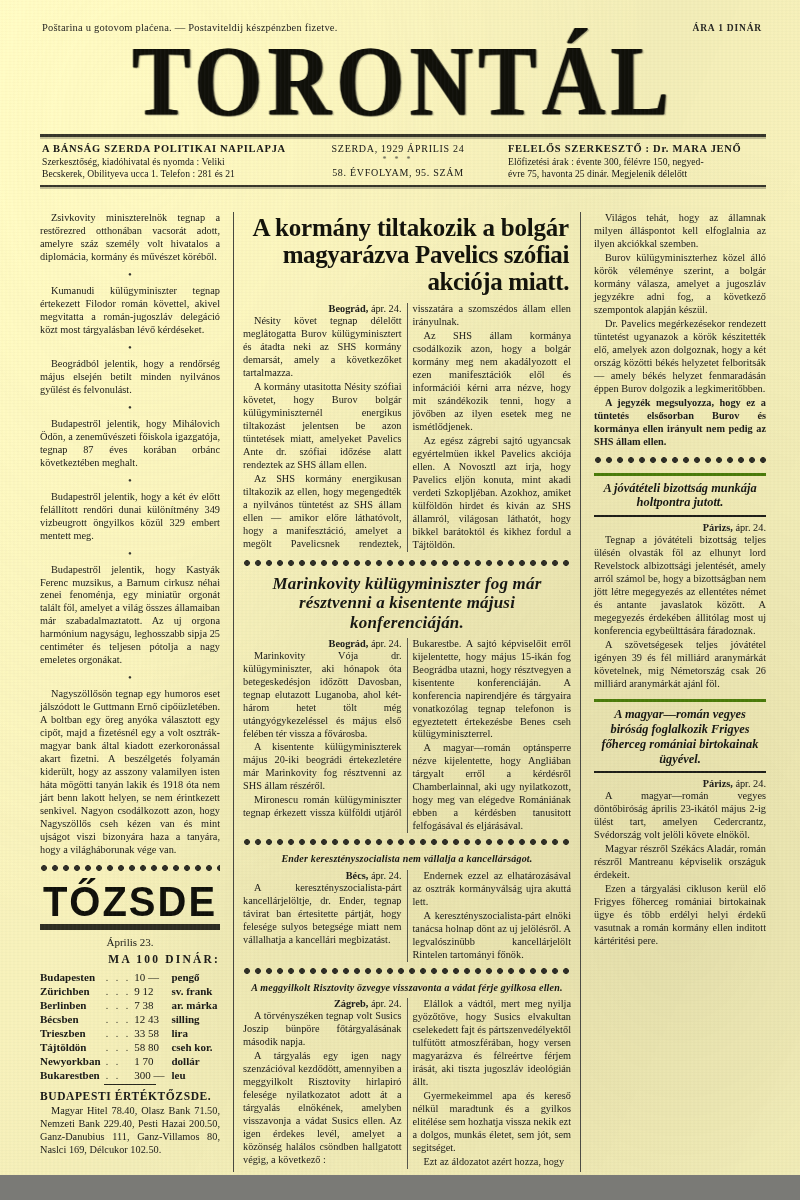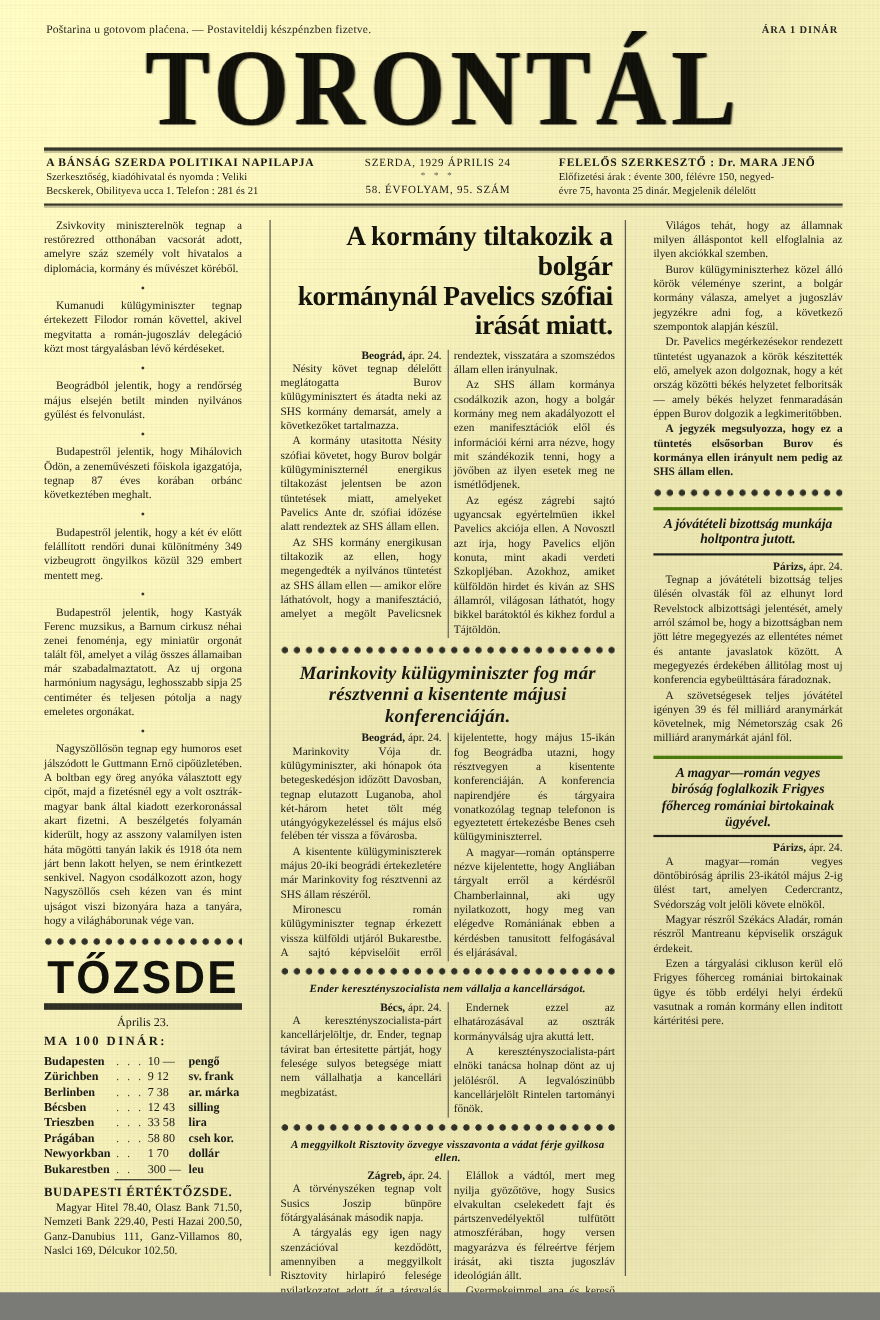--- a/index.html
+++ b/index.html
@@ -109,22 +109,22 @@
     white-space: nowrap;
   }
   .idband .caps.b { font-weight: bold; }
   .idband .sub { font-size: 9.6px; letter-spacing: .05px; }
   .idband .stars { font-size: 8px; letter-spacing: 3px; color:#55554c; }
   .idband .mid .caps { font-size: 10px; }
 
   
   .grid {
     display: flex;
-    gap: 16px;
-    margin-top: 13px;
+    gap: 4px;
+    margin-top: 25px;
     height: 960px;
   }
   .col-left { width: 180px; flex: 0 0 180px; padding-right: 9px; }
   .col-mid  { flex: 1 1 auto; padding: 0 9px; border-left: 1px solid #4b4b42; border-right: 1px solid #4b4b42; }
   .col-right{ width: 172px; flex: 0 0 172px; padding-left: 9px; }
 
   
   p.body {
     margin: 0 0 0 0;
     font-size: 10.3px;
@@ -194,21 +194,21 @@
     font-size: 40px;
     letter-spacing: 2px;
     text-align: center;
     line-height: 1;
     color: #15150f;
     transform: scaleY(1.05);
   }
   .tozsde-bar { height: 6px; background: #1d1d17; margin: 3px 0 6px; opacity: .9; }
   .tozsde-date { text-align: center; font-size: 11px; margin-bottom: 5px; }
   .tozsde-sub {
-    text-align: left;
+    text-align: right;
     font-size: 11.5px;
     font-weight: bold;
     letter-spacing: 2.2px;
     margin-bottom: 5px;
   }
   table.fx { width: 100%; border-collapse: collapse; font-size: 11px; }
   table.fx td { padding: 1px 0; vertical-align: baseline; white-space: nowrap; }
   table.fx td.city { font-weight: bold; }
   table.fx td.dots { color: #3b3b33; letter-spacing: 2.5px; font-size: 10px; padding: 0 2px; }
   table.fx td.val { text-align: left; padding-right: 5px; }
@@ -322,21 +322,21 @@
               <td class="val">12 43</td>
               <td class="cur">silling</td>
             </tr>
             <tr>
               <td class="city">Trieszben</td>
               <td class="dots">. . .</td>
               <td class="val">33 58</td>
               <td class="cur">lira</td>
             </tr>
             <tr>
-              <td class="city">Prágában</td>
+              <td class="city">Tájtöldön</td>
               <td class="dots">. . .</td>
               <td class="val">58 80</td>
               <td class="cur">cseh kor.</td>
             </tr>
             <tr>
               <td class="city">Newyorkban</td>
               <td class="dots">. .</td>
               <td class="val">1 70</td>
               <td class="cur">dollár</td>
             </tr>
@@ -352,21 +352,21 @@
 
         <div class="ertek-title">BUDAPESTI ÉRTÉKTŐZSDE.</div>
         <p class="body">Magyar Hitel 78.40, Olasz Bank 71.50, Nemzeti Bank 229.40, Pesti Hazai 200.50, Ganz-Danubius 111, Ganz-Villamos 80, Naslci 169, Délcukor 102.50.</p>
       </div>
     </div>
 
     <div class="col-mid">
 
       <div class="mainhead">
         <span>A kormány tiltakozik a bolgár</span>
-        <span class="l2">kormánynál Pavelics szófiai irását miatt.</span>
+        <span class="l2">magyarázva Pavelics szófiai akciója miatt.</span>
       </div>
 
       <div class="twocol">
         <div class="dateline">
           <span class="city">Beográd,</span>
           <span>ápr. 24.</span>
         </div>
         <p class="body">Nésity követ tegnap délelőtt meglátogatta Burov külügyminisztert és átadta neki az SHS kormány demarsát, amely a következőket tartalmazza.</p>
         <p class="body">A kormány utasitotta Nésity szófiai követet, hogy Burov bolgár külügyminiszternél energikus tiltakozást jelentsen be azon tüntetések miatt, amelyeket Pavelics Ante dr. szófiai időzése alatt rendeztek az SHS állam ellen.</p>
         <p class="body">Az SHS kormány energikusan tiltakozik az ellen, hogy megengedték a nyilvános tüntetést az SHS állam ellen — amikor előre láthatóvolt, hogy a manifesztáció, amelyet a megölt Pavelicsnek rendeztek, visszatára a szomszédos állam ellen irányulnak.</p>

